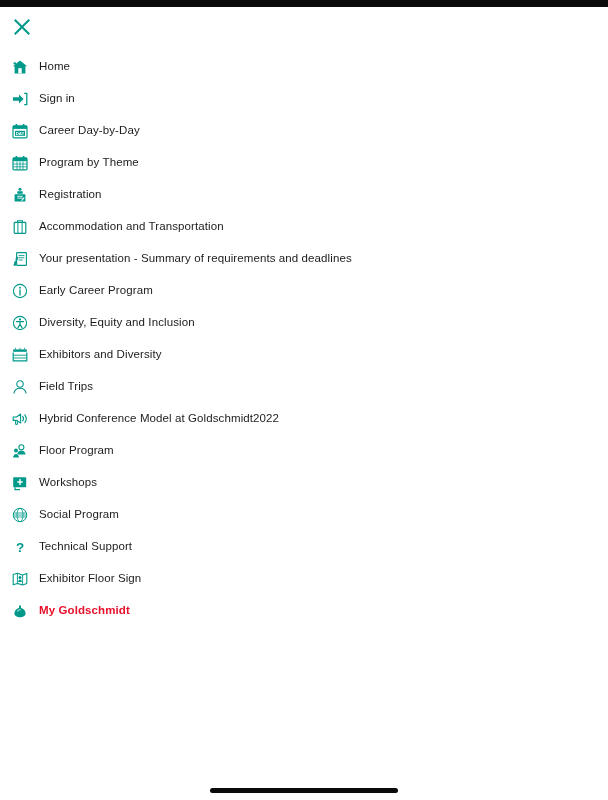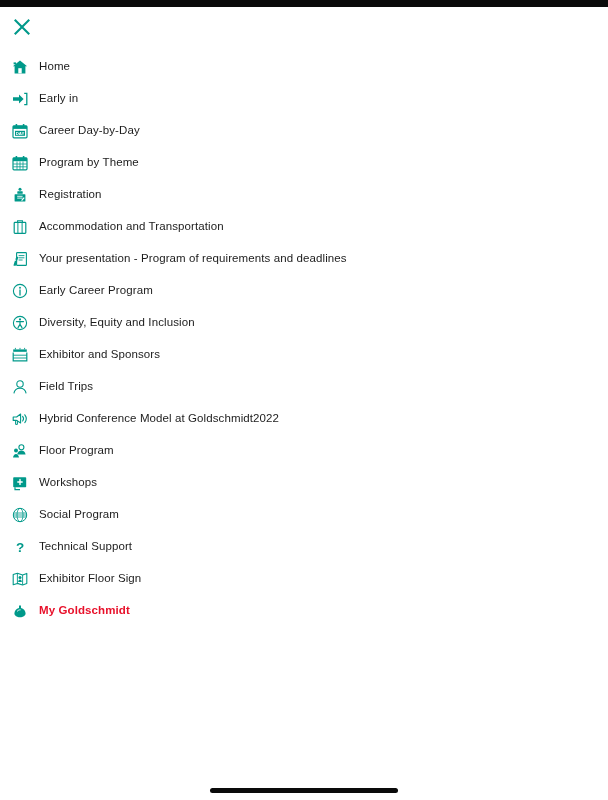--- a/index.html
+++ b/index.html
@@ -127,21 +127,21 @@
         <span class="nav-label">Home</span>
       </li>
 
       <li class="nav-item">
         <span class="nav-icon">
           <svg width="16" height="16" viewBox="0 0 16 16">
             <path d="M1 6.2 L7 6.2 L7 3.5 L11.6 8 L7 12.5 L7 9.8 L1 9.8 Z" fill="#00998a"></path>
             <path d="M12.2 2.4 L14.8 2.4 L14.8 13.6 L12.2 13.6" stroke="#00998a" stroke-width="1.3" fill="none"></path>
           </svg>
         </span>
-        <span class="nav-label">Early in</span>
+        <span class="nav-label">Sign in</span>
       </li>
 
       <li class="nav-item">
         <span class="nav-icon">
           <svg width="16" height="16" viewBox="0 0 16 16">
             <rect x="1" y="2.8" width="14" height="12" rx="1" stroke="#00998a" stroke-width="1.2" fill="none"></rect>
             <rect x="1" y="2.8" width="14" height="3.1" fill="#00998a"></rect>
             <rect x="3.6" y="1" width="1.6" height="3" fill="#00998a"></rect>
             <rect x="10.8" y="1" width="1.6" height="3" fill="#00998a"></rect>
             <rect x="3" y="7.8" width="10" height="5" fill="#00998a"></rect>
@@ -190,21 +190,21 @@
 
       <li class="nav-item">
         <span class="nav-icon">
           <svg width="16" height="16" viewBox="0 0 16 16">
             <rect x="4.6" y="1.6" width="9.8" height="12.8" rx="0.7" stroke="#00998a" stroke-width="1.1" fill="none"></rect>
             <path d="M6.6 4.6 L12.4 4.6 M6.6 6.8 L12.4 6.8 M6.6 9 L10.6 9" stroke="#00998a" stroke-width="0.9"></path>
             <path d="M1.4 14.4 L3 9.6 L5.2 10.6 L3.5 15 Z" fill="#00998a"></path>
             <path d="M3.3 8.6 L4.6 5.2 L6.4 6.2 L5.2 9.4 Z" fill="#00998a"></path>
           </svg>
         </span>
-        <span class="nav-label">Your presentation - Program of requirements and deadlines</span>
+        <span class="nav-label">Your presentation - Summary of requirements and deadlines</span>
       </li>
 
       <li class="nav-item">
         <span class="nav-icon">
           <svg width="16" height="16" viewBox="0 0 16 16">
             <circle cx="8" cy="8" r="6.6" stroke="#00998a" stroke-width="1.1" fill="none"></circle>
             <circle cx="8" cy="4.8" r="0.95" fill="#00998a"></circle>
             <path d="M8 6.9 L8 12" stroke="#00998a" stroke-width="1.3" stroke-linecap="round"></path>
           </svg>
         </span>
@@ -225,21 +225,21 @@
 
       <li class="nav-item">
         <span class="nav-icon">
           <svg width="16" height="16" viewBox="0 0 16 16">
             <rect x="1.2" y="2.4" width="13.6" height="2.4" fill="#00998a"></rect>
             <path d="M1.2 5.4 L1.2 13.8 L14.8 13.8 L14.8 5.4" stroke="#00998a" stroke-width="1.2" fill="none"></path>
             <path d="M1.2 8.2 L14.8 8.2 M1.2 11 L14.8 11" stroke="#00998a" stroke-width="0.9"></path>
             <path d="M3.4 2.4 L3.4 0.9 M8 2.4 L8 0.9 M12.6 2.4 L12.6 0.9" stroke="#00998a" stroke-width="0.9"></path>
           </svg>
         </span>
-        <span class="nav-label">Exhibitor and Sponsors</span>
+        <span class="nav-label">Exhibitors and Diversity</span>
       </li>
 
       <li class="nav-item">
         <span class="nav-icon">
           <svg width="16" height="16" viewBox="0 0 16 16">
             <circle cx="8" cy="5" r="3.2" stroke="#00998a" stroke-width="1.1" fill="none"></circle>
             <path d="M1.9 14.4 C2.4 10.9 4.9 9.2 8 9.2 C11.1 9.2 13.6 10.9 14.1 14.4" stroke="#00998a" stroke-width="1.1" fill="none"></path>
           </svg>
         </span>
         <span class="nav-label">Field Trips</span>

